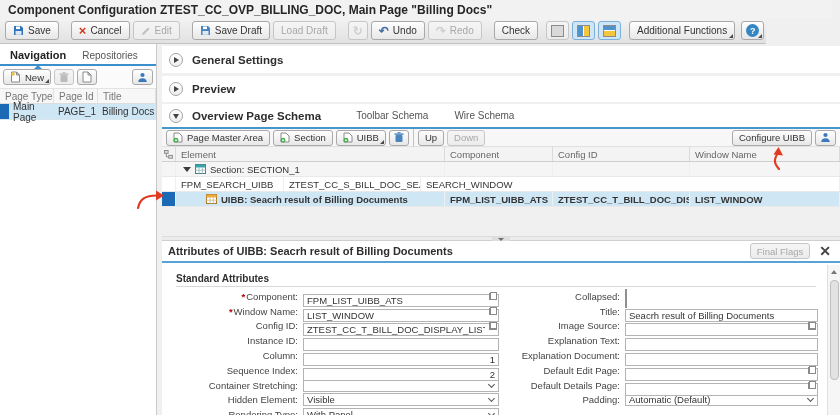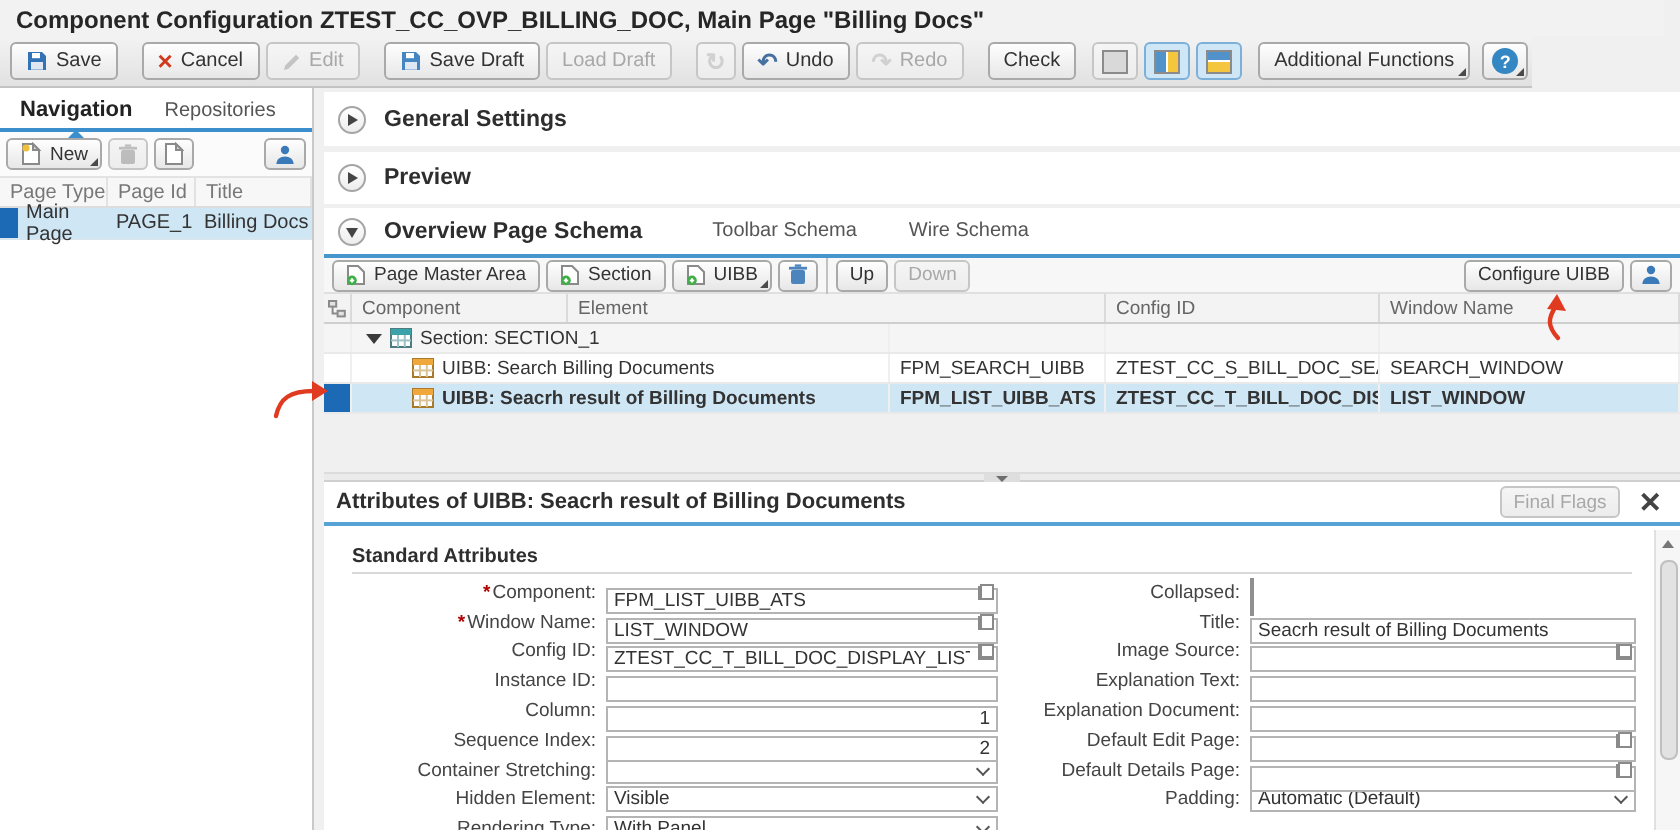--- a/index.html
+++ b/index.html
@@ -342,22 +342,22 @@
 
   <div class="schema-table">
     <div class="st-hrow">
       <span class="cell cc-sel">
         <svg width="9" height="9" viewBox="0 0 9 9">
             <rect x="0.5" y="0.5" width="3.6" height="2.8" fill="#e3e3e3" stroke="#8a8a8a"></rect>
             <rect x="4.8" y="5.4" width="3.6" height="2.8" fill="#e3e3e3" stroke="#8a8a8a"></rect>
             <path d="M2.3 3.3v3.5h2.5" fill="none" stroke="#8a8a8a"></path>
           </svg>
       </span>
+      <span class="cell cc-el">Element</span>
       <span class="cell cc-comp">Component</span>
-      <span class="cell cc-el">Element</span>
       <span class="cell cc-conf">Config ID</span>
       <span class="cell cc-win">Window Name</span>
     </div>
 
     <div class="st-row grp">
       <span class="cell cc-sel"></span>
       <span class="cell cc-el">
         <span class="caret"></span>
         <span class="tico">
           <svg width="11" height="10" viewBox="0 0 11 10">
@@ -370,32 +370,20 @@
         </span>
         <span>Section: SECTION_1</span>
       </span>
       <span class="cell cc-comp"></span>
       <span class="cell cc-conf"></span>
       <span class="cell cc-win"></span>
     </div>
 
     <div class="st-row">
       <span class="cell cc-sel"></span>
-      <span class="cell cc-el indent2">
-        <span class="tico">
-          <svg width="11" height="10" viewBox="0 0 11 10">
-              <rect x="0.5" y="0.5" width="10" height="9" fill="#fff" stroke="#a87a2a"></rect>
-              <rect x="0.5" y="0.5" width="10" height="3" fill="#f0a73c"></rect>
-              <line x1="0.5" y1="6.2" x2="10.5" y2="6.2" stroke="#d9c49a"></line>
-              <line x1="4" y1="3.5" x2="4" y2="9.5" stroke="#d9c49a"></line>
-              <line x1="7.4" y1="3.5" x2="7.4" y2="9.5" stroke="#d9c49a"></line>
-            </svg>
-        </span>
-        <span>UIBB: Search Billing Documents</span>
-      </span>
       <span class="cell cc-comp">FPM_SEARCH_UIBB</span>
       <span class="cell cc-conf">ZTEST_CC_S_BILL_DOC_SEARCH</span>
       <span class="cell cc-win">SEARCH_WINDOW</span>
     </div>
 
     <div class="st-row sel">
       <span class="cell cc-sel"></span>
       <span class="cell cc-el indent2">
         <span class="tico">
           <svg width="11" height="10" viewBox="0 0 11 10">

